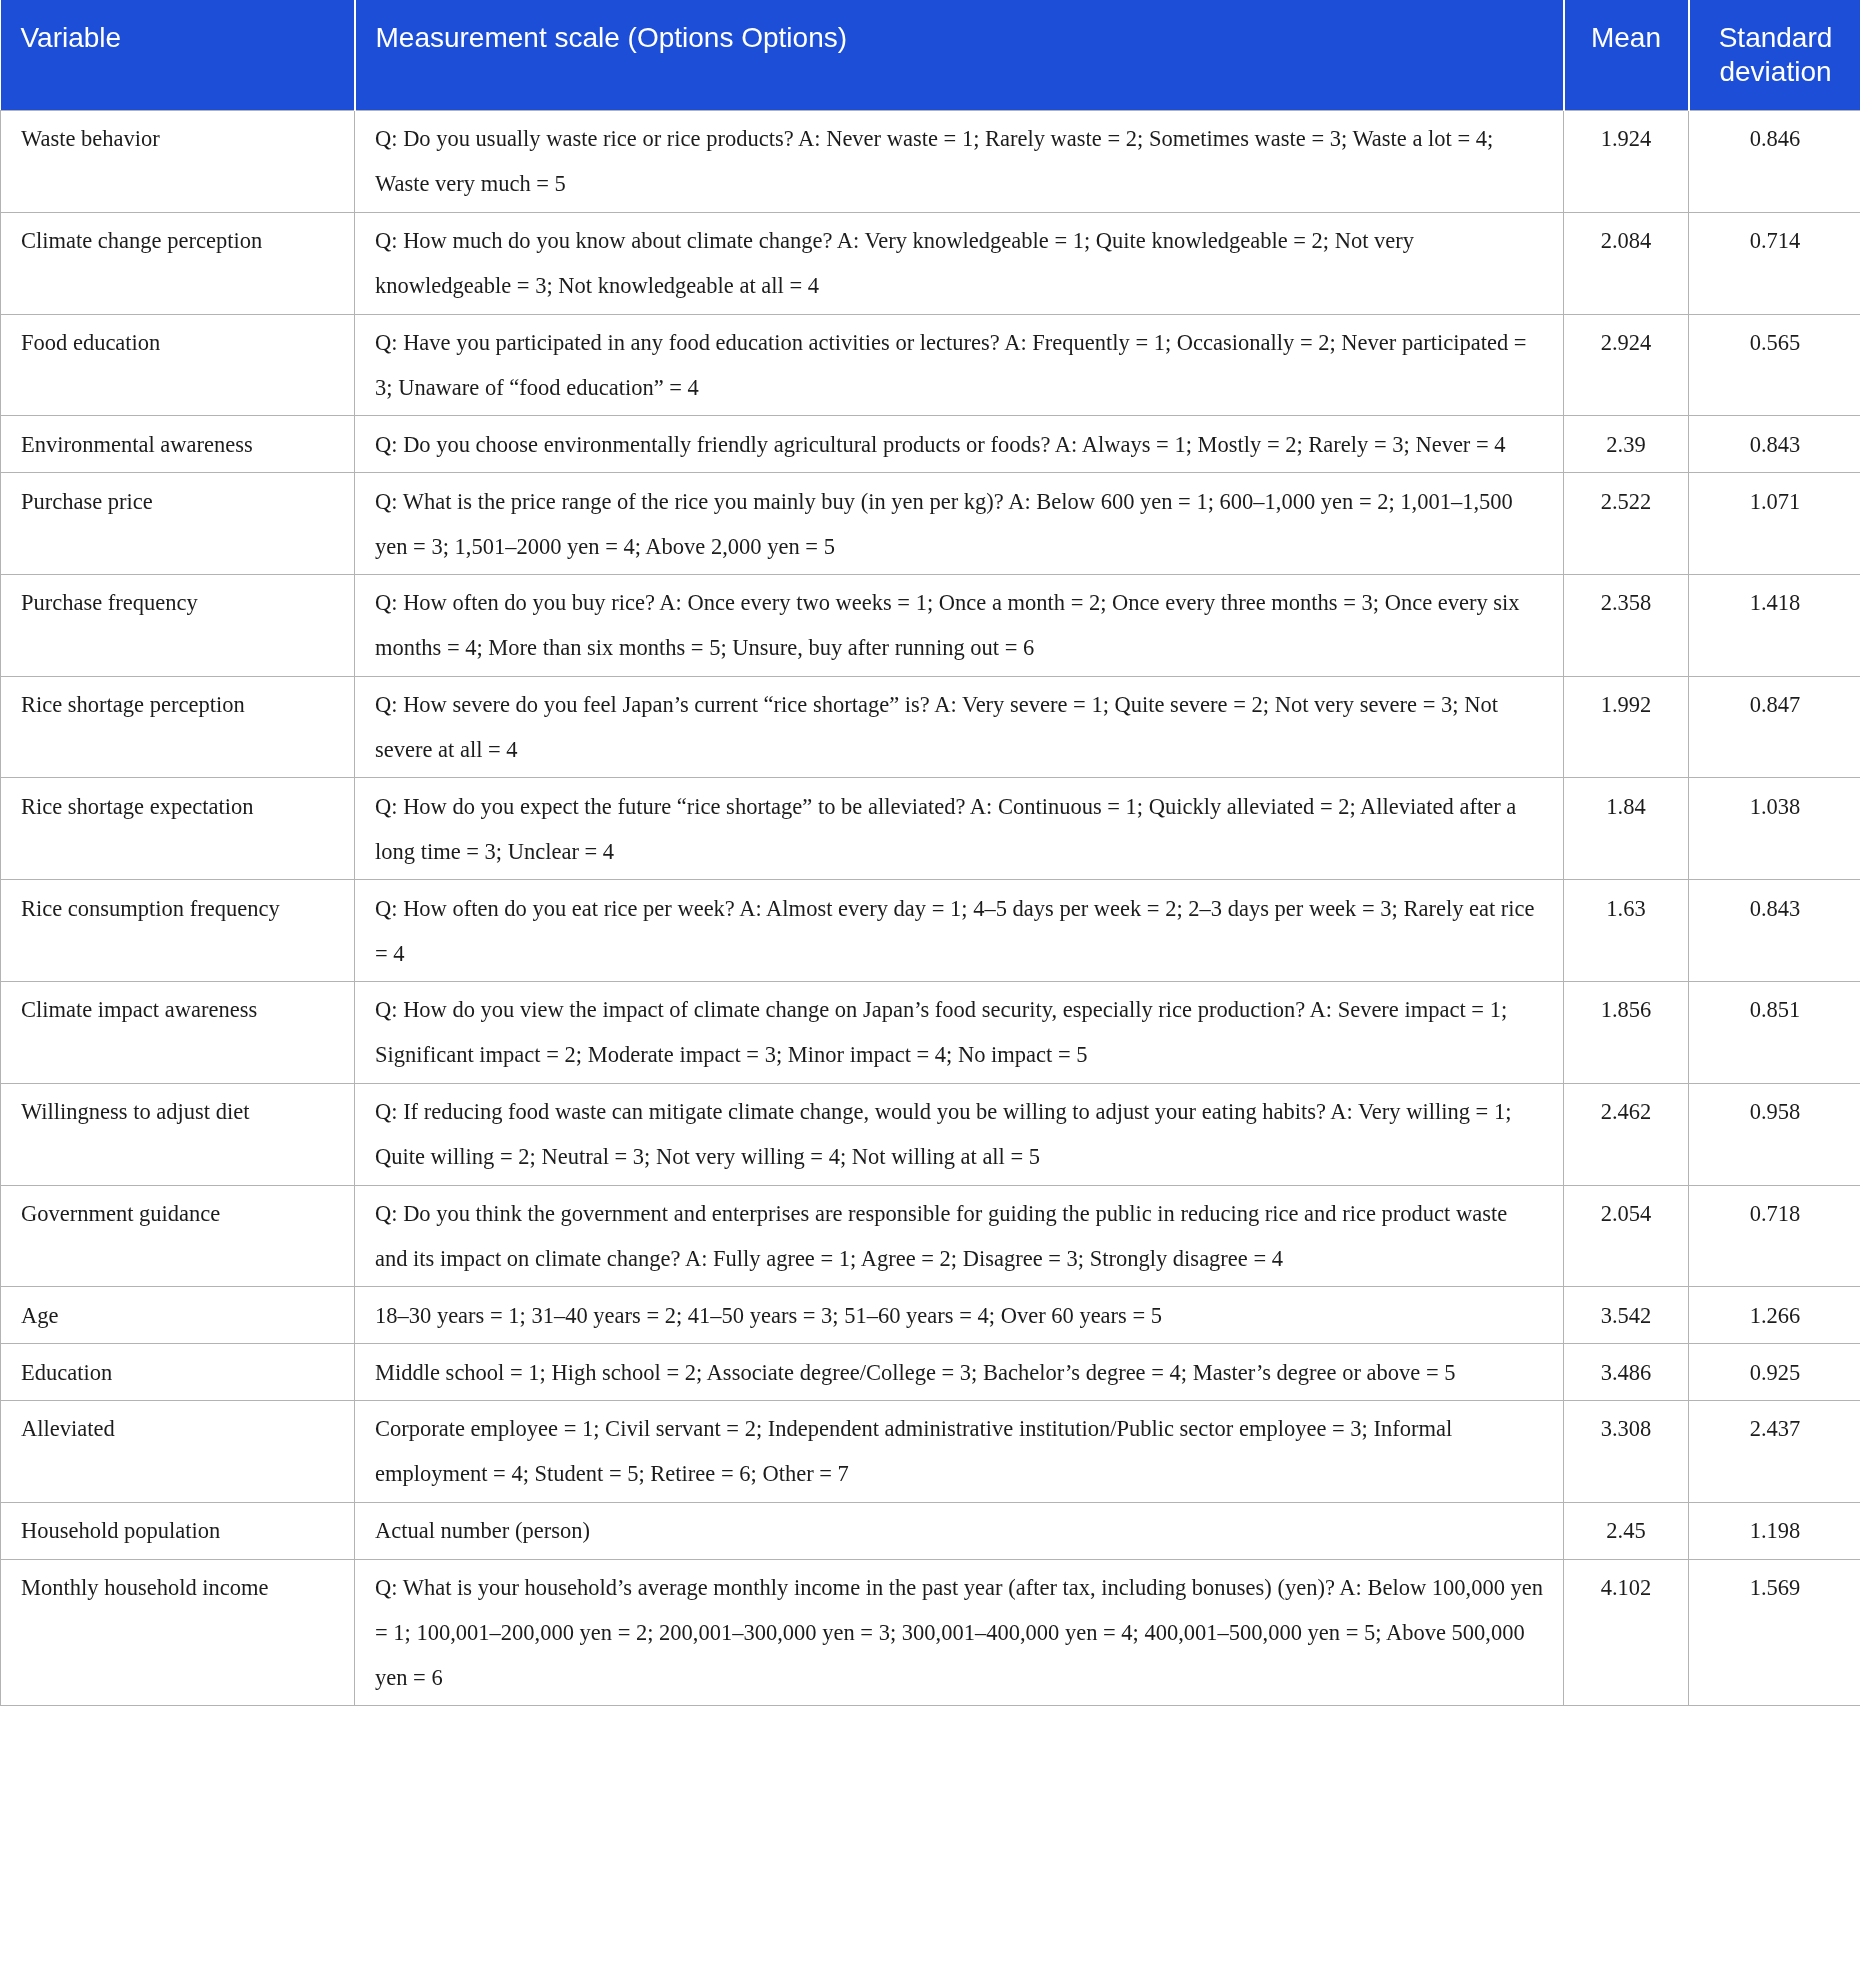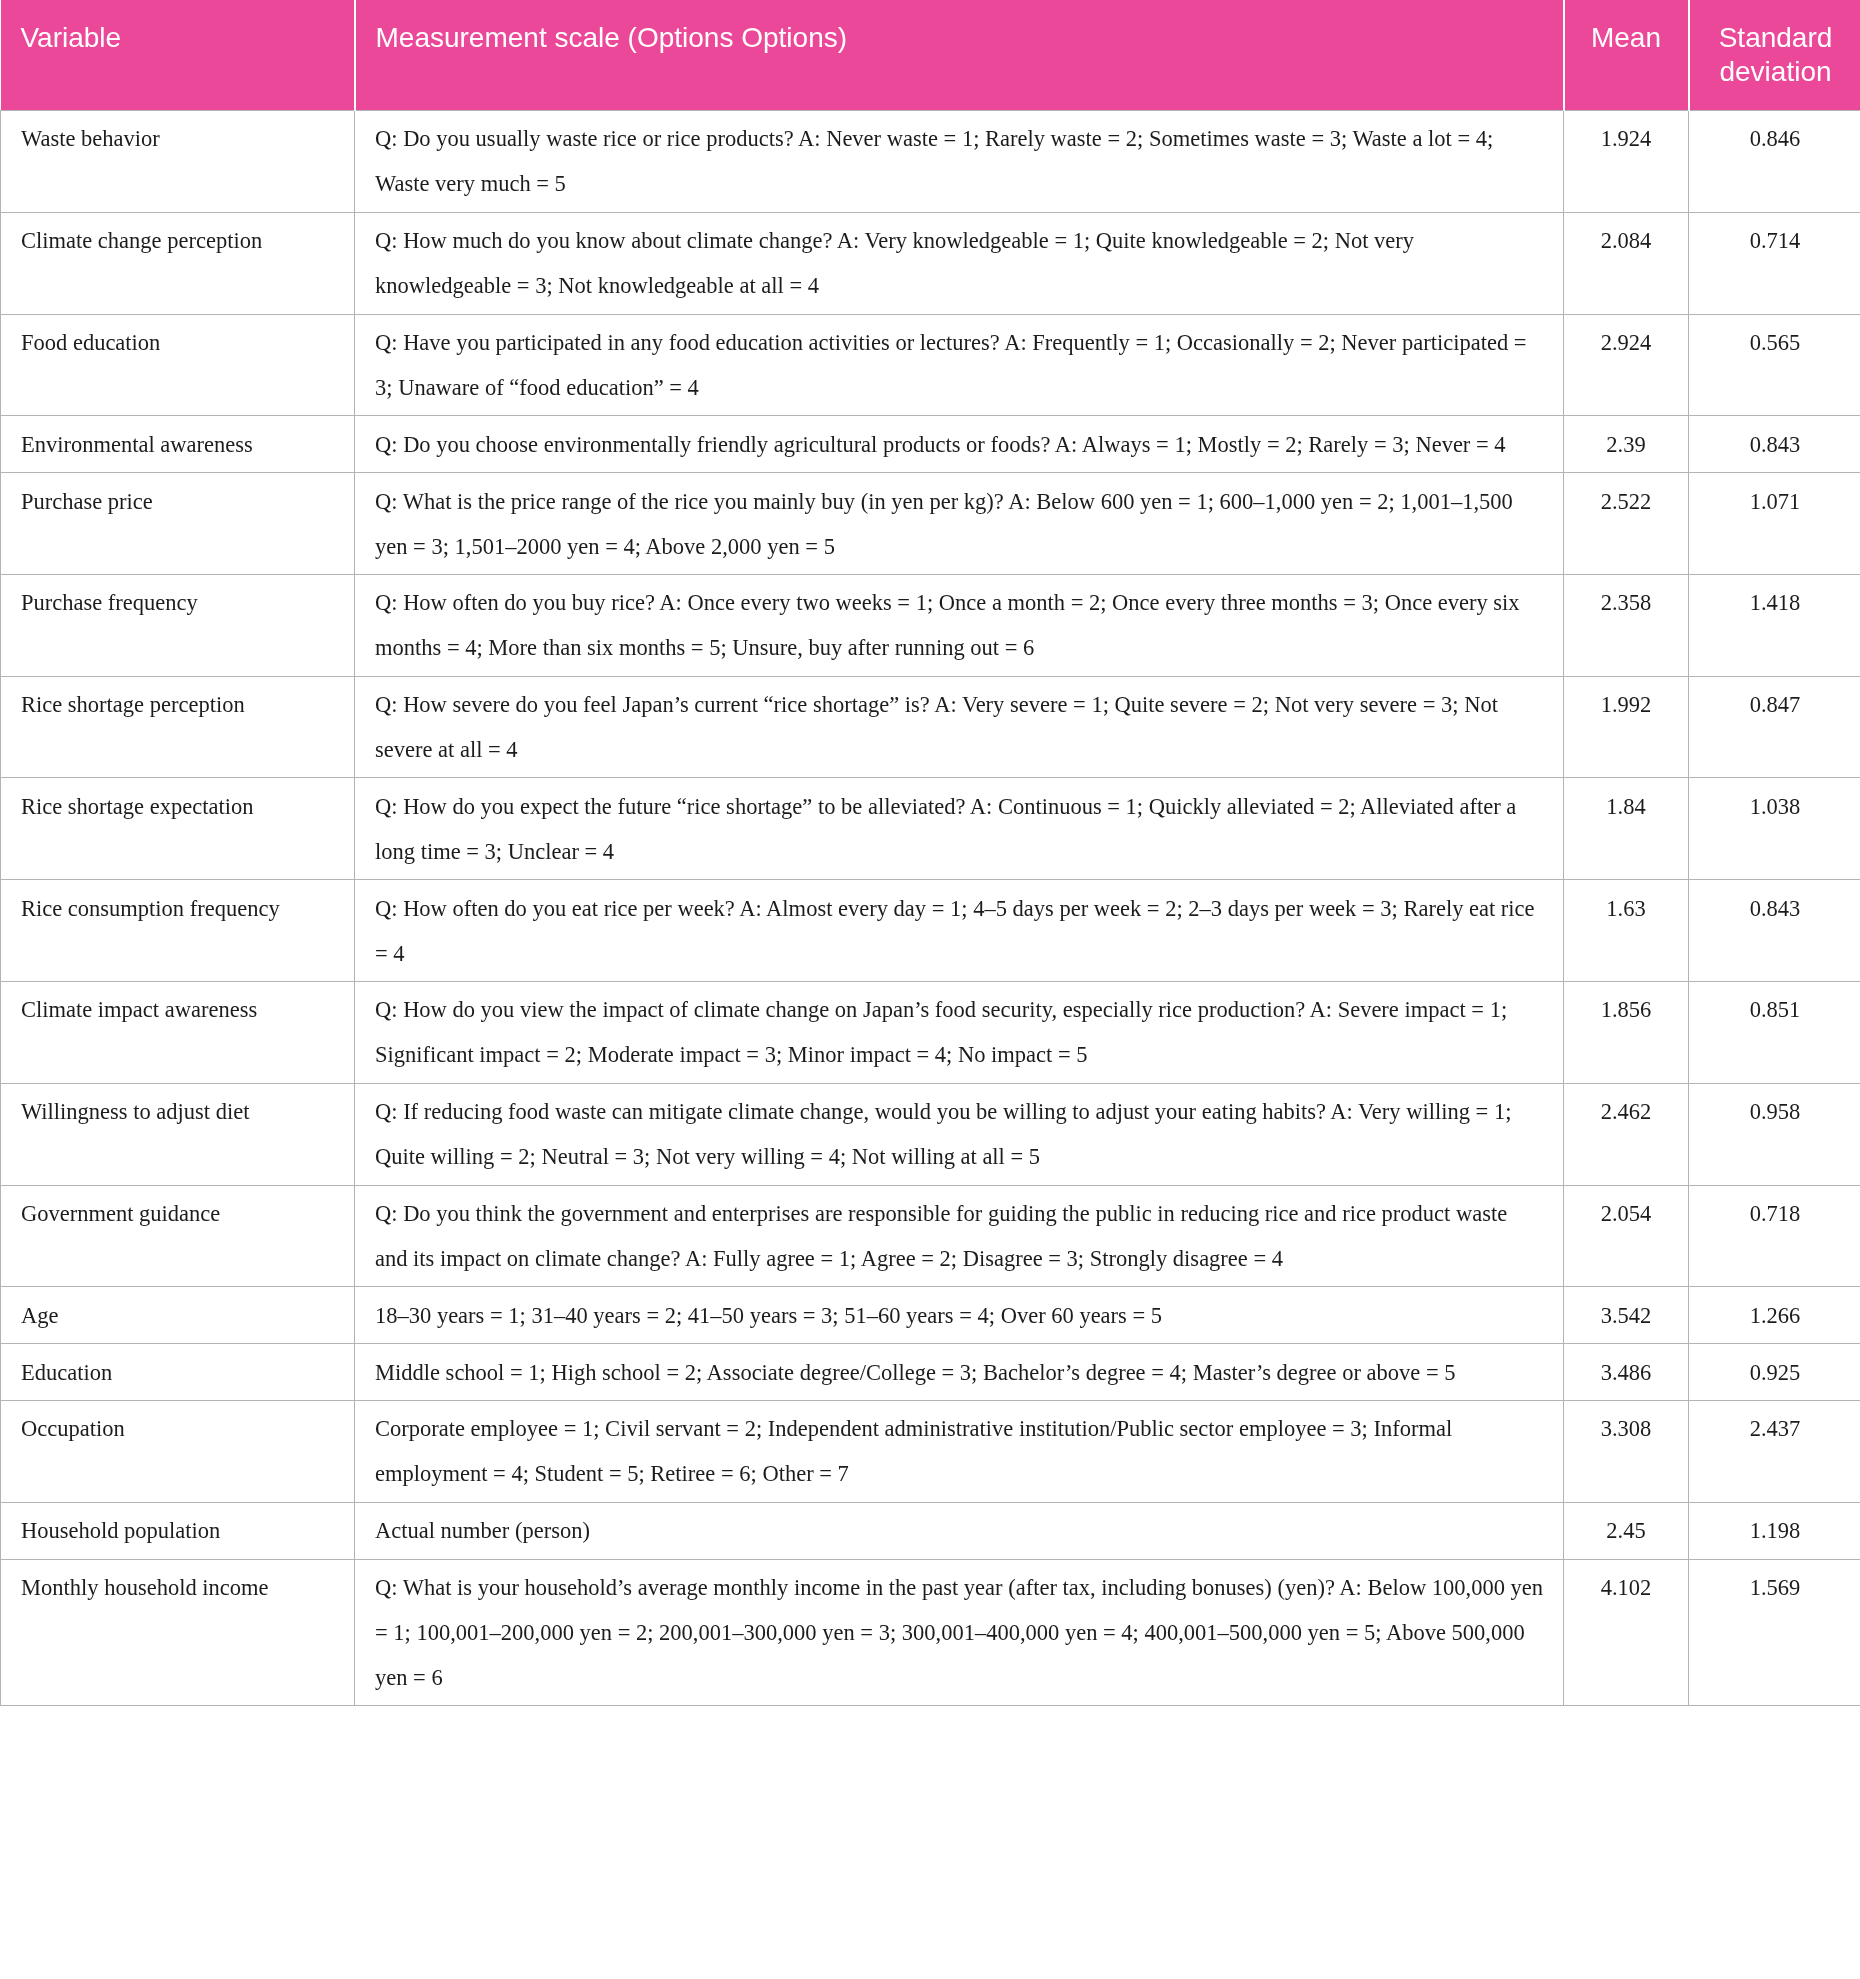--- a/index.html
+++ b/index.html
@@ -12,21 +12,21 @@
     width: 1860px;
     font-family: "Liberation Serif", serif;
   }
   table {
     border-collapse: collapse;
     table-layout: fixed;
     width: 1860px;
     background: #ffffff;
   }
   thead th {
-    background: #ec4899;
+    background: #1d4ed8;
     color: #ffffff;
     font-family: "Liberation Sans", sans-serif;
     font-weight: 400;
     font-size: 28px;
     line-height: 34px;
     text-align: left;
     vertical-align: top;
     padding: 21px 18px 21px 20px;
     border-left: 2.7px solid #ffffff;
     margin-top: 24px;
@@ -151,21 +151,21 @@
           <td class="col-mean">3.542</td>
           <td class="col-sd">1.266</td>
         </tr>
         <tr>
           <td class="col-variable">Education</td>
           <td class="col-scale">Middle school = 1; High school = 2; Associate degree/College = 3; Bachelor’s degree = 4; Master’s degree or above = 5</td>
           <td class="col-mean">3.486</td>
           <td class="col-sd">0.925</td>
         </tr>
         <tr>
-          <td class="col-variable">Occupation</td>
+          <td class="col-variable">Alleviated</td>
           <td class="col-scale">Corporate employee = 1; Civil servant = 2; Independent administrative institution/Public sector employee = 3; Informal employment = 4; Student = 5; Retiree = 6; Other = 7</td>
           <td class="col-mean">3.308</td>
           <td class="col-sd">2.437</td>
         </tr>
         <tr>
           <td class="col-variable">Household population</td>
           <td class="col-scale">Actual number (person)</td>
           <td class="col-mean">2.45</td>
           <td class="col-sd">1.198</td>
         </tr>

